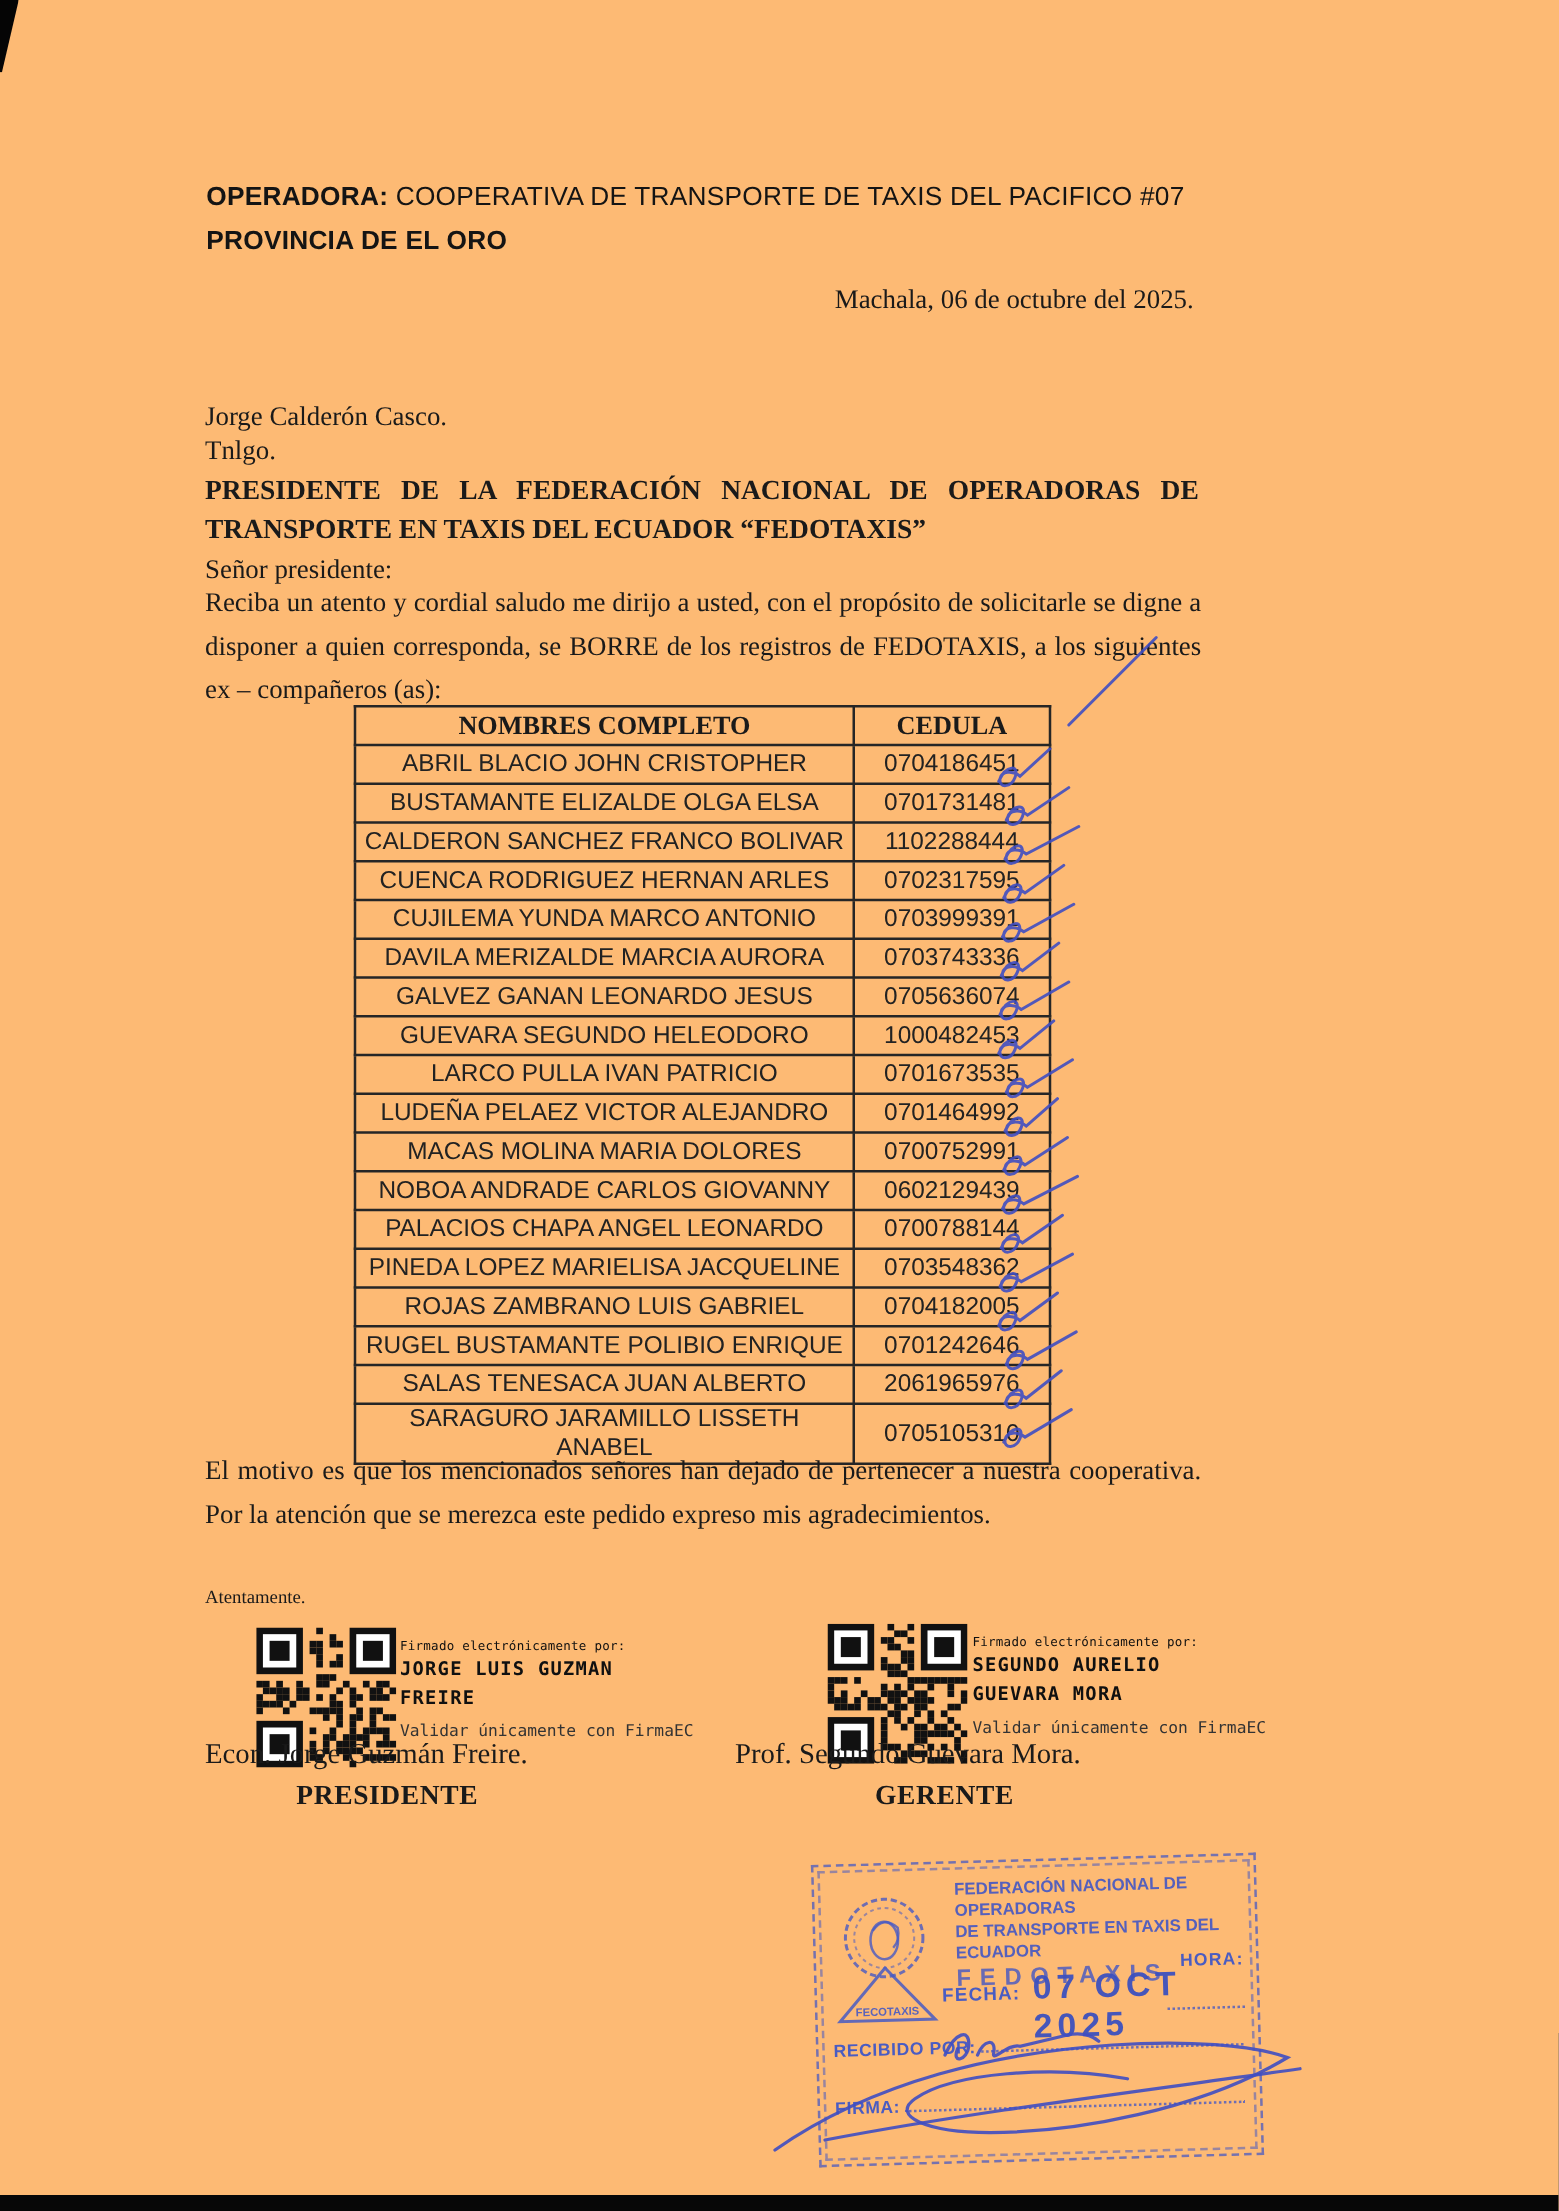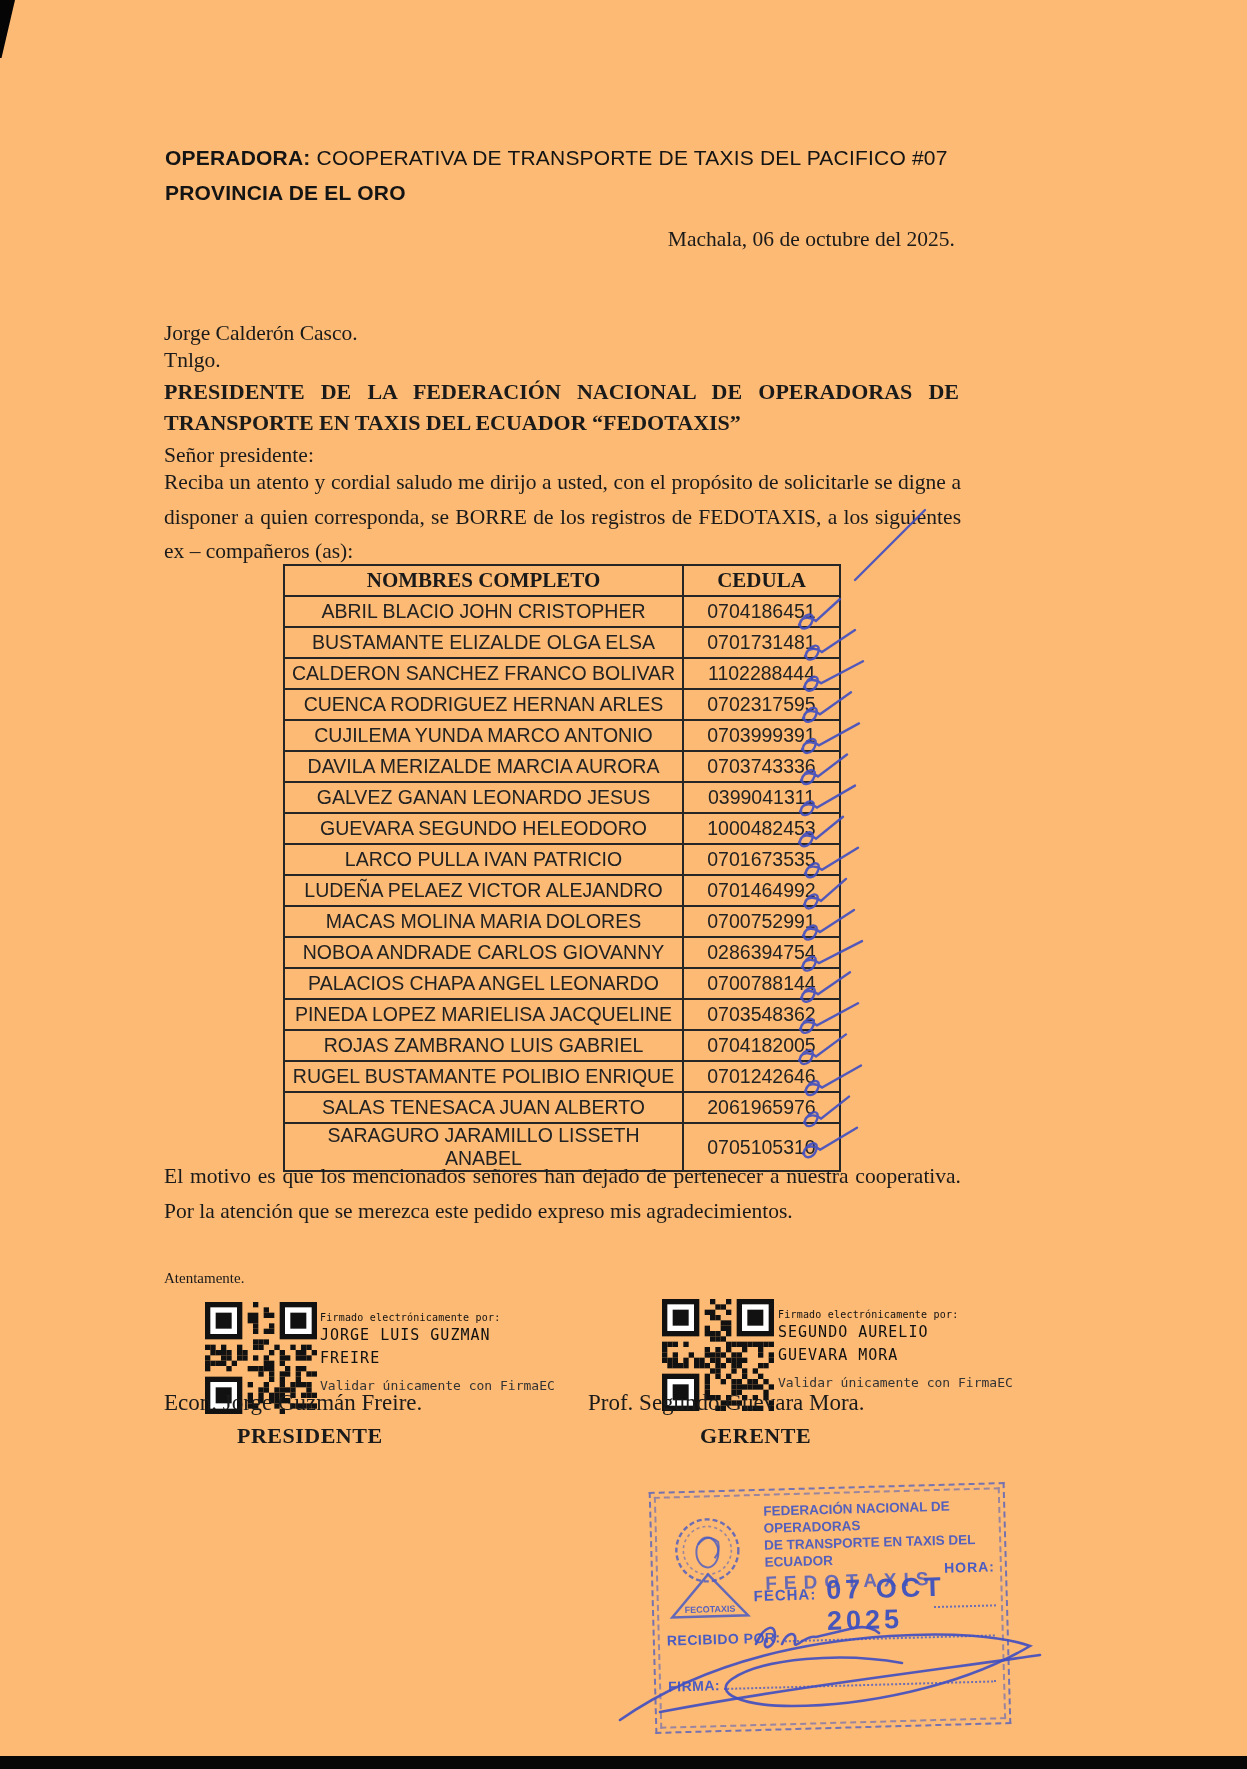--- a/index.html
+++ b/index.html
@@ -41,21 +41,21 @@
   
   #check-overlay{position:absolute;left:793px;top:500px;width:160px;height:740px;overflow:visible;}
   #check-overlay path{fill:none;stroke:#3f4ec2;stroke-width:2.4;stroke-linecap:round;opacity:.9;}
 
   
   .qr{position:absolute;width:112px;height:112px;}
   #qr-left{left:205px;top:1302px;} #qr-right{left:662px;top:1299px;}
   .sig-meta{position:absolute;font-family:"DejaVu Sans Mono",monospace;color:#101010;width:270px;}
   .meta-left{left:320px;top:1312px;} .meta-right{left:778px;top:1309px;}
   .m-tiny{font-size:10px;letter-spacing:.2px;}
-  .m-name{font-size:15px;font-weight:400;letter-spacing:1px;line-height:22px;margin-top:1px;}
+  .m-name{font-size:15px;font-weight:700;letter-spacing:1px;line-height:22px;margin-top:1px;}
   .m-val{font-size:13px;margin-top:9px;color:#333;}
   .sig-name{position:absolute;font-size:23px;}
   .name-left{left:164px;top:1390px;} .name-right{left:588px;top:1390px;}
   .sig-role{position:absolute;font-size:22px;font-weight:700;letter-spacing:.5px;}
   .role-left{left:237px;top:1423px;} .role-right{left:700px;top:1423px;}
 
   
   .stamp{position:absolute;left:652px;top:1487px;width:352px;height:238px;
          transform:rotate(-1.6deg);color:#4a5cc2;border:2px dashed rgba(72,90,195,.75);}
   .stamp::before{content:"";position:absolute;inset:3px;border:2px dashed rgba(72,90,195,.55);}
@@ -129,41 +129,41 @@
         <tr>
           <td>CUJILEMA YUNDA MARCO ANTONIO</td>
           <td>0703999391</td>
         </tr>
         <tr>
           <td>DAVILA MERIZALDE MARCIA AURORA</td>
           <td>0703743336</td>
         </tr>
         <tr>
           <td>GALVEZ GANAN LEONARDO JESUS</td>
-          <td>0399041311</td>
+          <td>0705636074</td>
         </tr>
         <tr>
           <td>GUEVARA SEGUNDO HELEODORO</td>
           <td>1000482453</td>
         </tr>
         <tr>
           <td>LARCO PULLA IVAN PATRICIO</td>
           <td>0701673535</td>
         </tr>
         <tr>
           <td>LUDEÑA PELAEZ VICTOR ALEJANDRO</td>
           <td>0701464992</td>
         </tr>
         <tr>
           <td>MACAS MOLINA MARIA DOLORES</td>
           <td>0700752991</td>
         </tr>
         <tr>
           <td>NOBOA ANDRADE CARLOS GIOVANNY</td>
-          <td>0286394754</td>
+          <td>0602129439</td>
         </tr>
         <tr>
           <td>PALACIOS CHAPA ANGEL LEONARDO</td>
           <td>0700788144</td>
         </tr>
         <tr>
           <td>PINEDA LOPEZ MARIELISA JACQUELINE</td>
           <td>0703548362</td>
         </tr>
         <tr>

